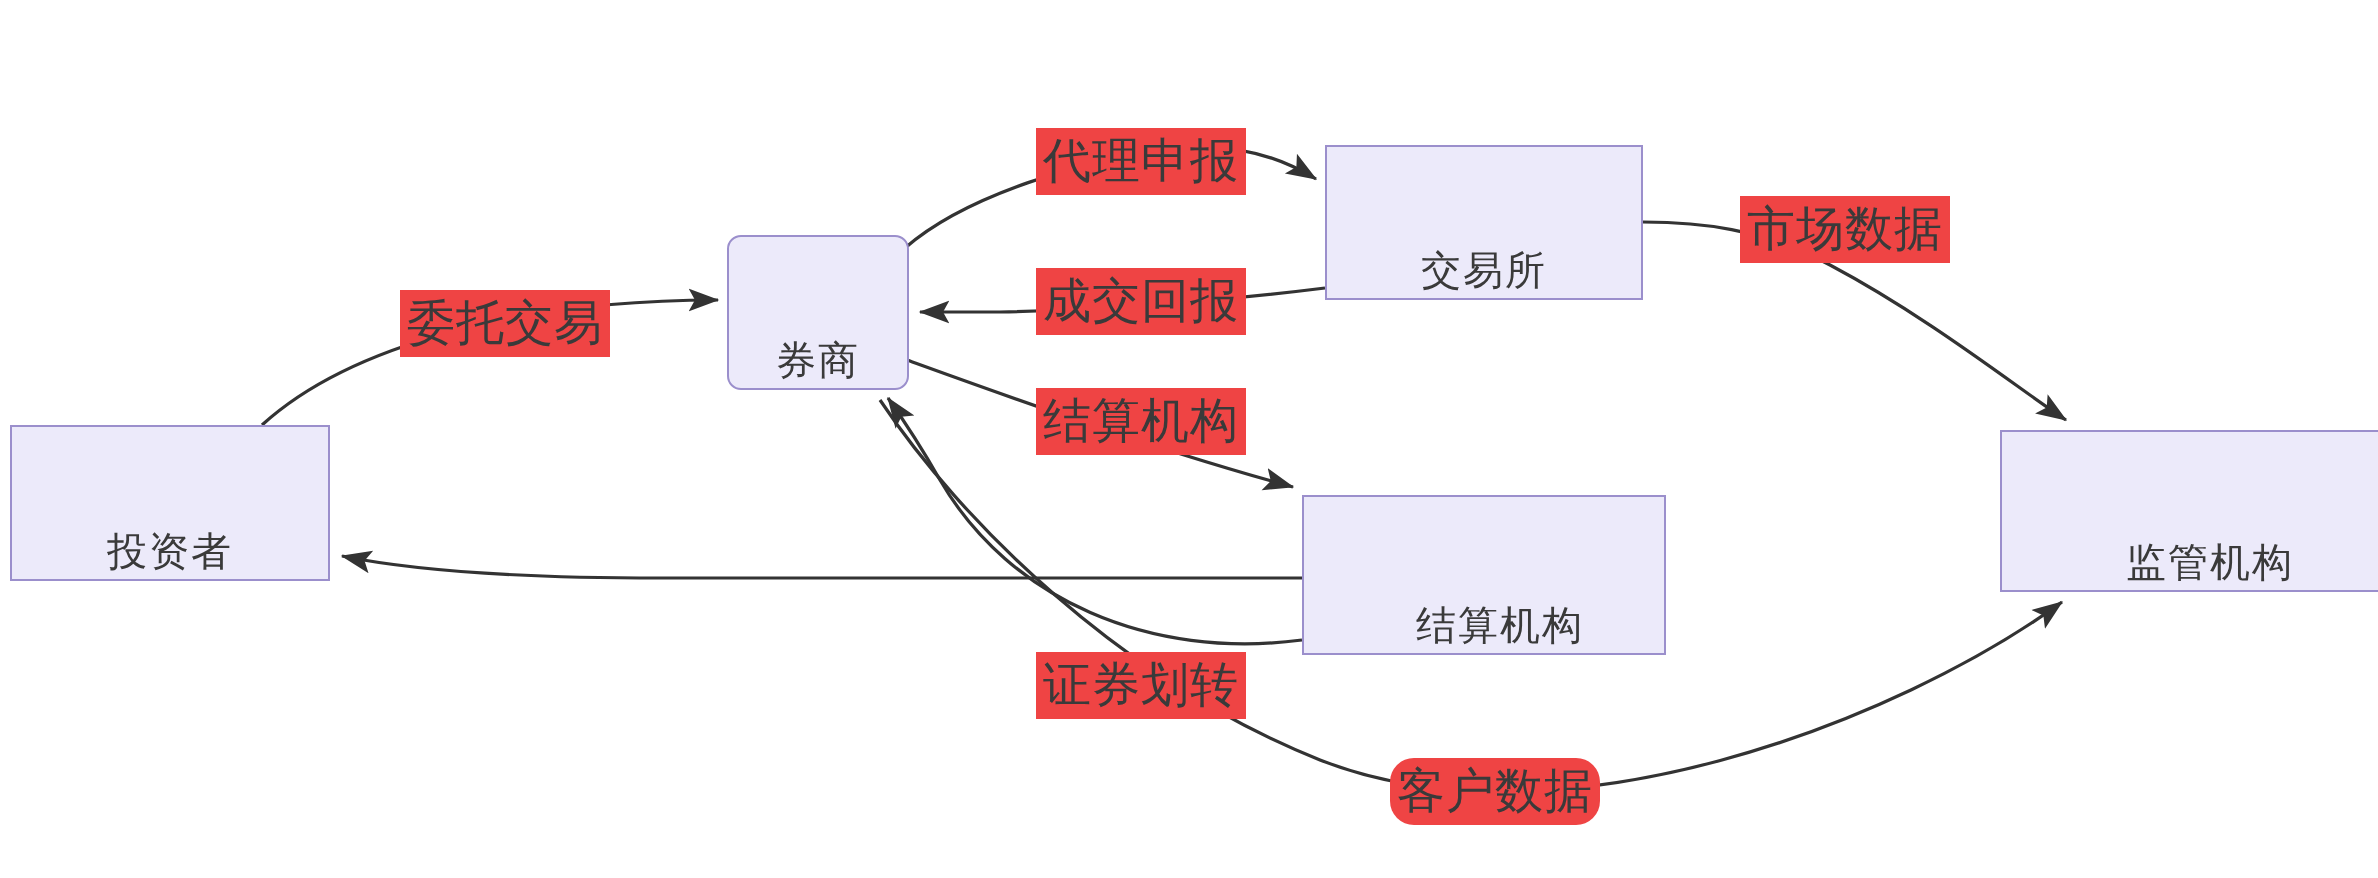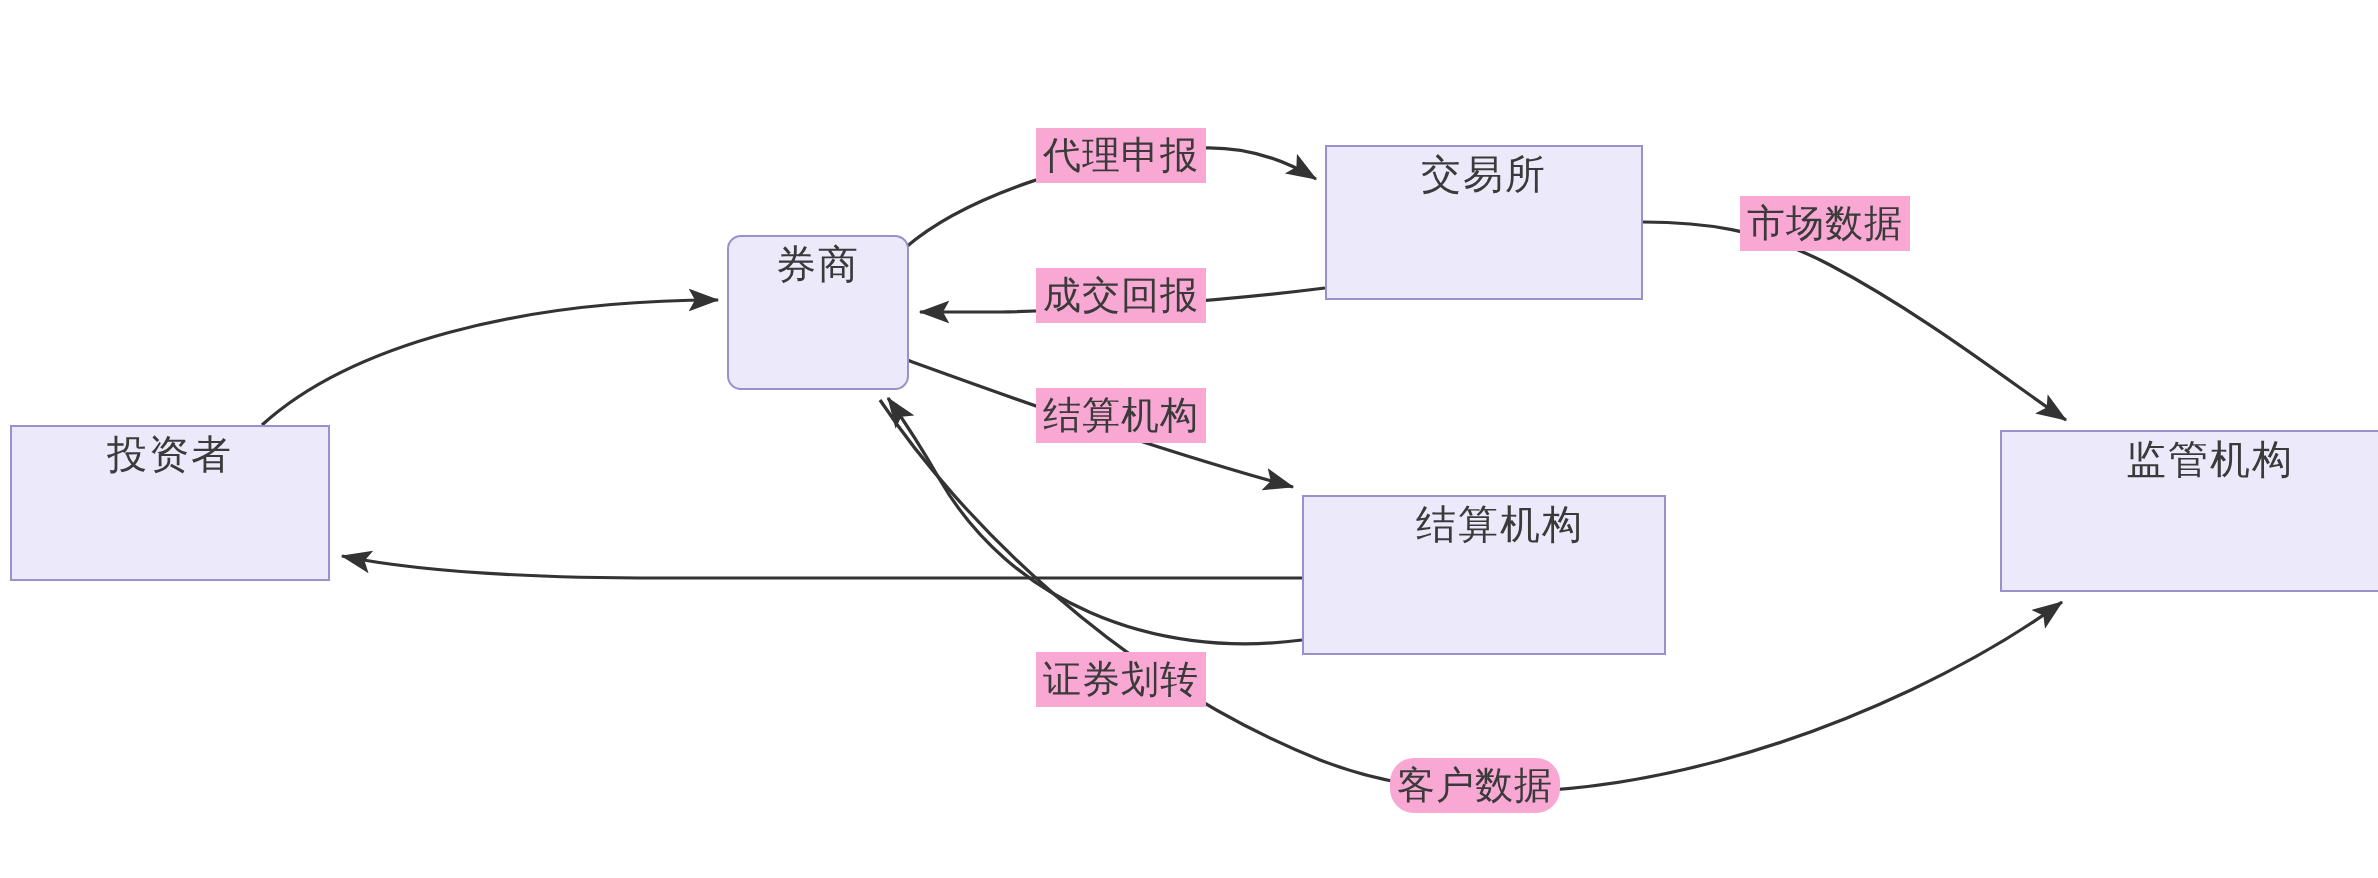--- a/index.html
+++ b/index.html
@@ -23,35 +23,35 @@
     top: 0;
     width: 2378px;
     height: 878px;
   }
   .node {
     position: absolute;
     box-sizing: border-box;
     background: #ECEAFA;
     border: 2px solid #9B8FCC;
     display: flex;
-    align-items: flex-start;
+    align-items: flex-end;
     justify-content: center;
     color: #3a3a3a;
     font-size: 40px;
     letter-spacing: 2px;
     z-index: 3;
   }
   .node.rounded {
     border-radius: 14px;
   }
   .edge-label {
     position: absolute;
-    background: #f9a8d4;
+    background: #ef4444;
     color: #3a3a3a;
-    font-size: 38px;
+    font-size: 48px;
     line-height: 1.18;
     padding: 5px 7px;
     white-space: nowrap;
     z-index: 4;
     letter-spacing: 1px;
   }
 </style>
 </head>
 <body>
 
@@ -94,20 +94,21 @@
   </div>
 
   <div class="node" style="left:1302px; top:495px; width:364px; height:160px;padding-left:32px;">
     <span>结算机构</span>
   </div>
 
   <div class="node" style="left:2000px; top:430px; width:420px; height:162px;">
     <span>监管机构</span>
   </div>
 
+  <div class="edge-label" style="left:400px; top:290px;">委托交易</div>
 
   <div class="edge-label" style="left:1036px; top:128px;">代理申报</div>
 
   <div class="edge-label" style="left:1036px; top:268px;">成交回报</div>
 
   <div class="edge-label" style="left:1036px; top:388px;">结算机构</div>
 
 
   <div class="edge-label" style="left:1036px; top:652px;">证券划转</div>
 

